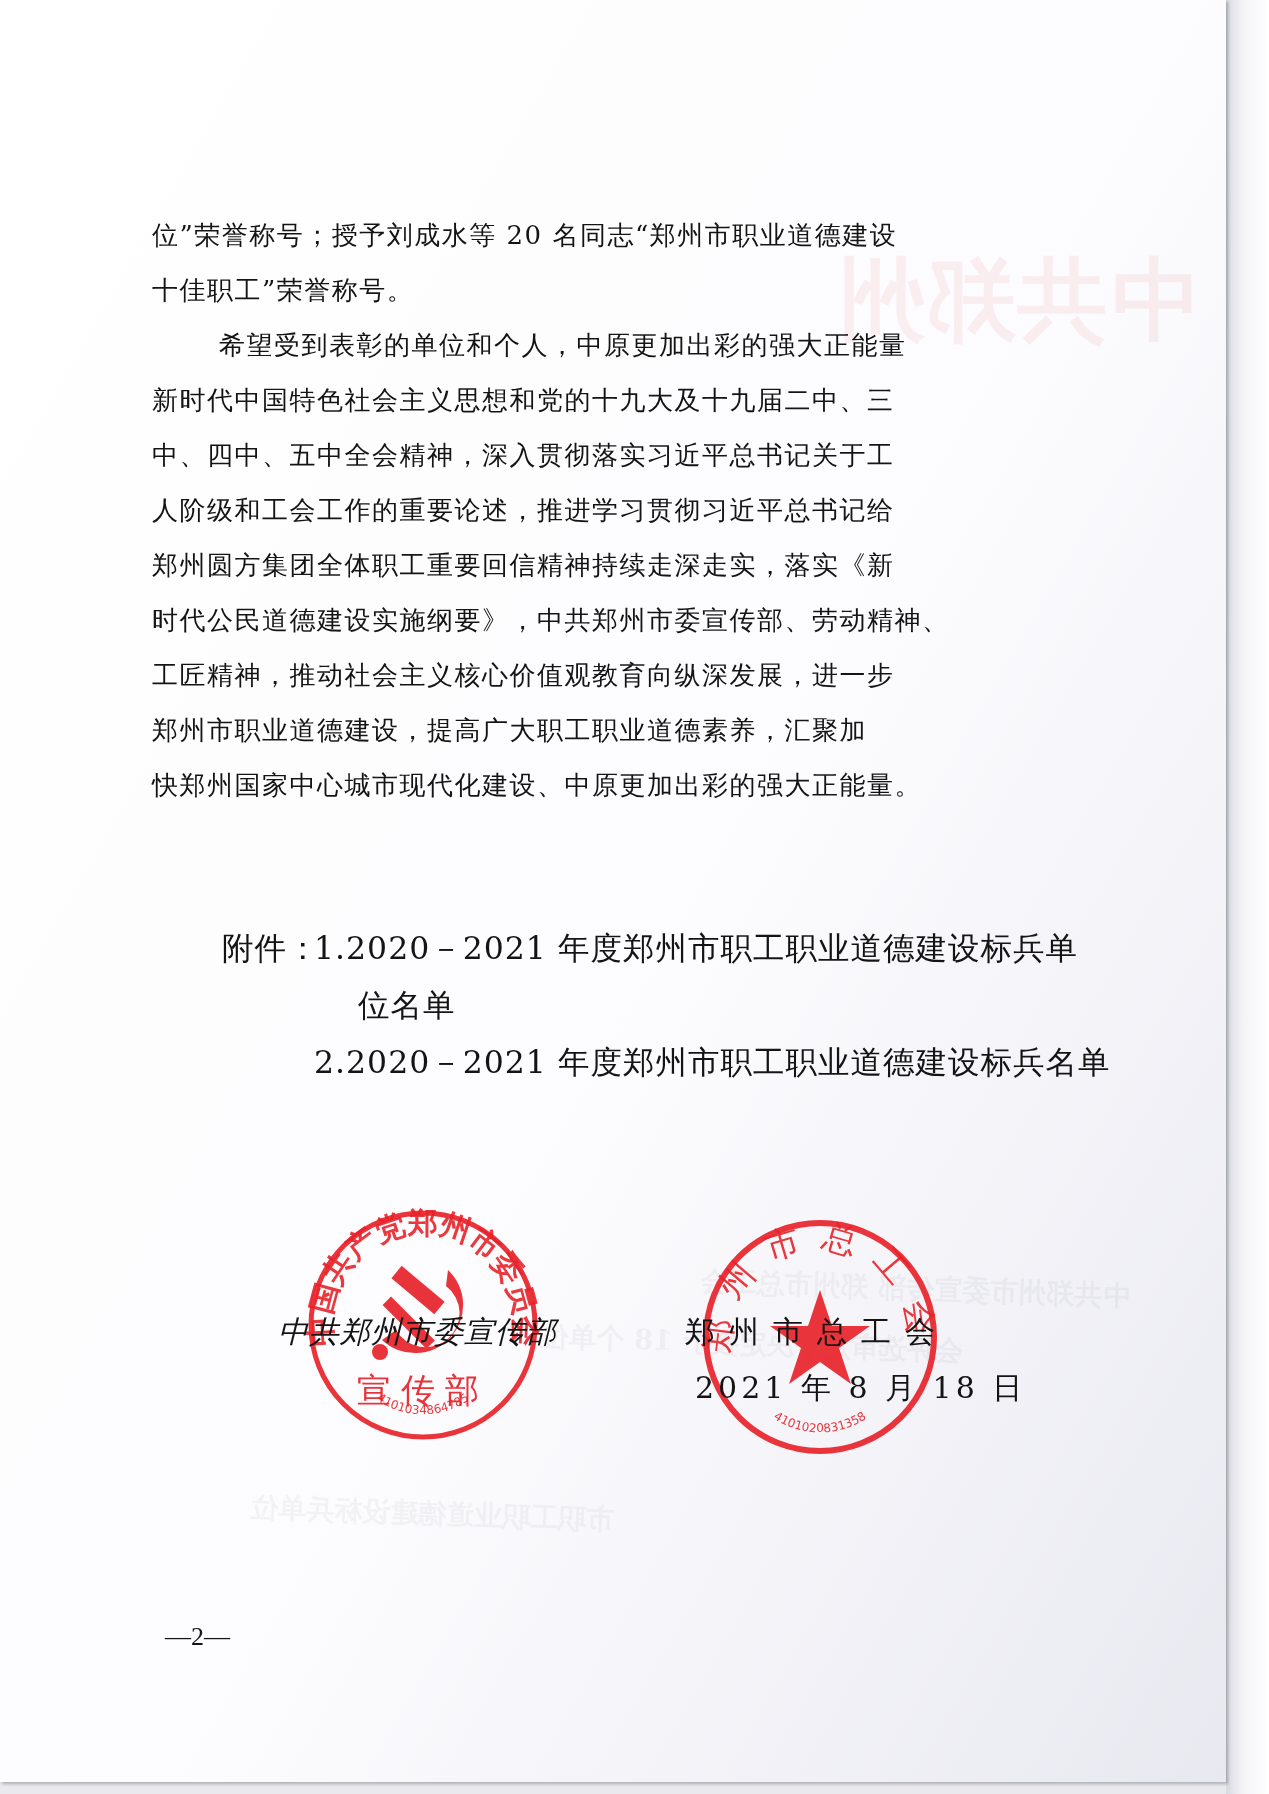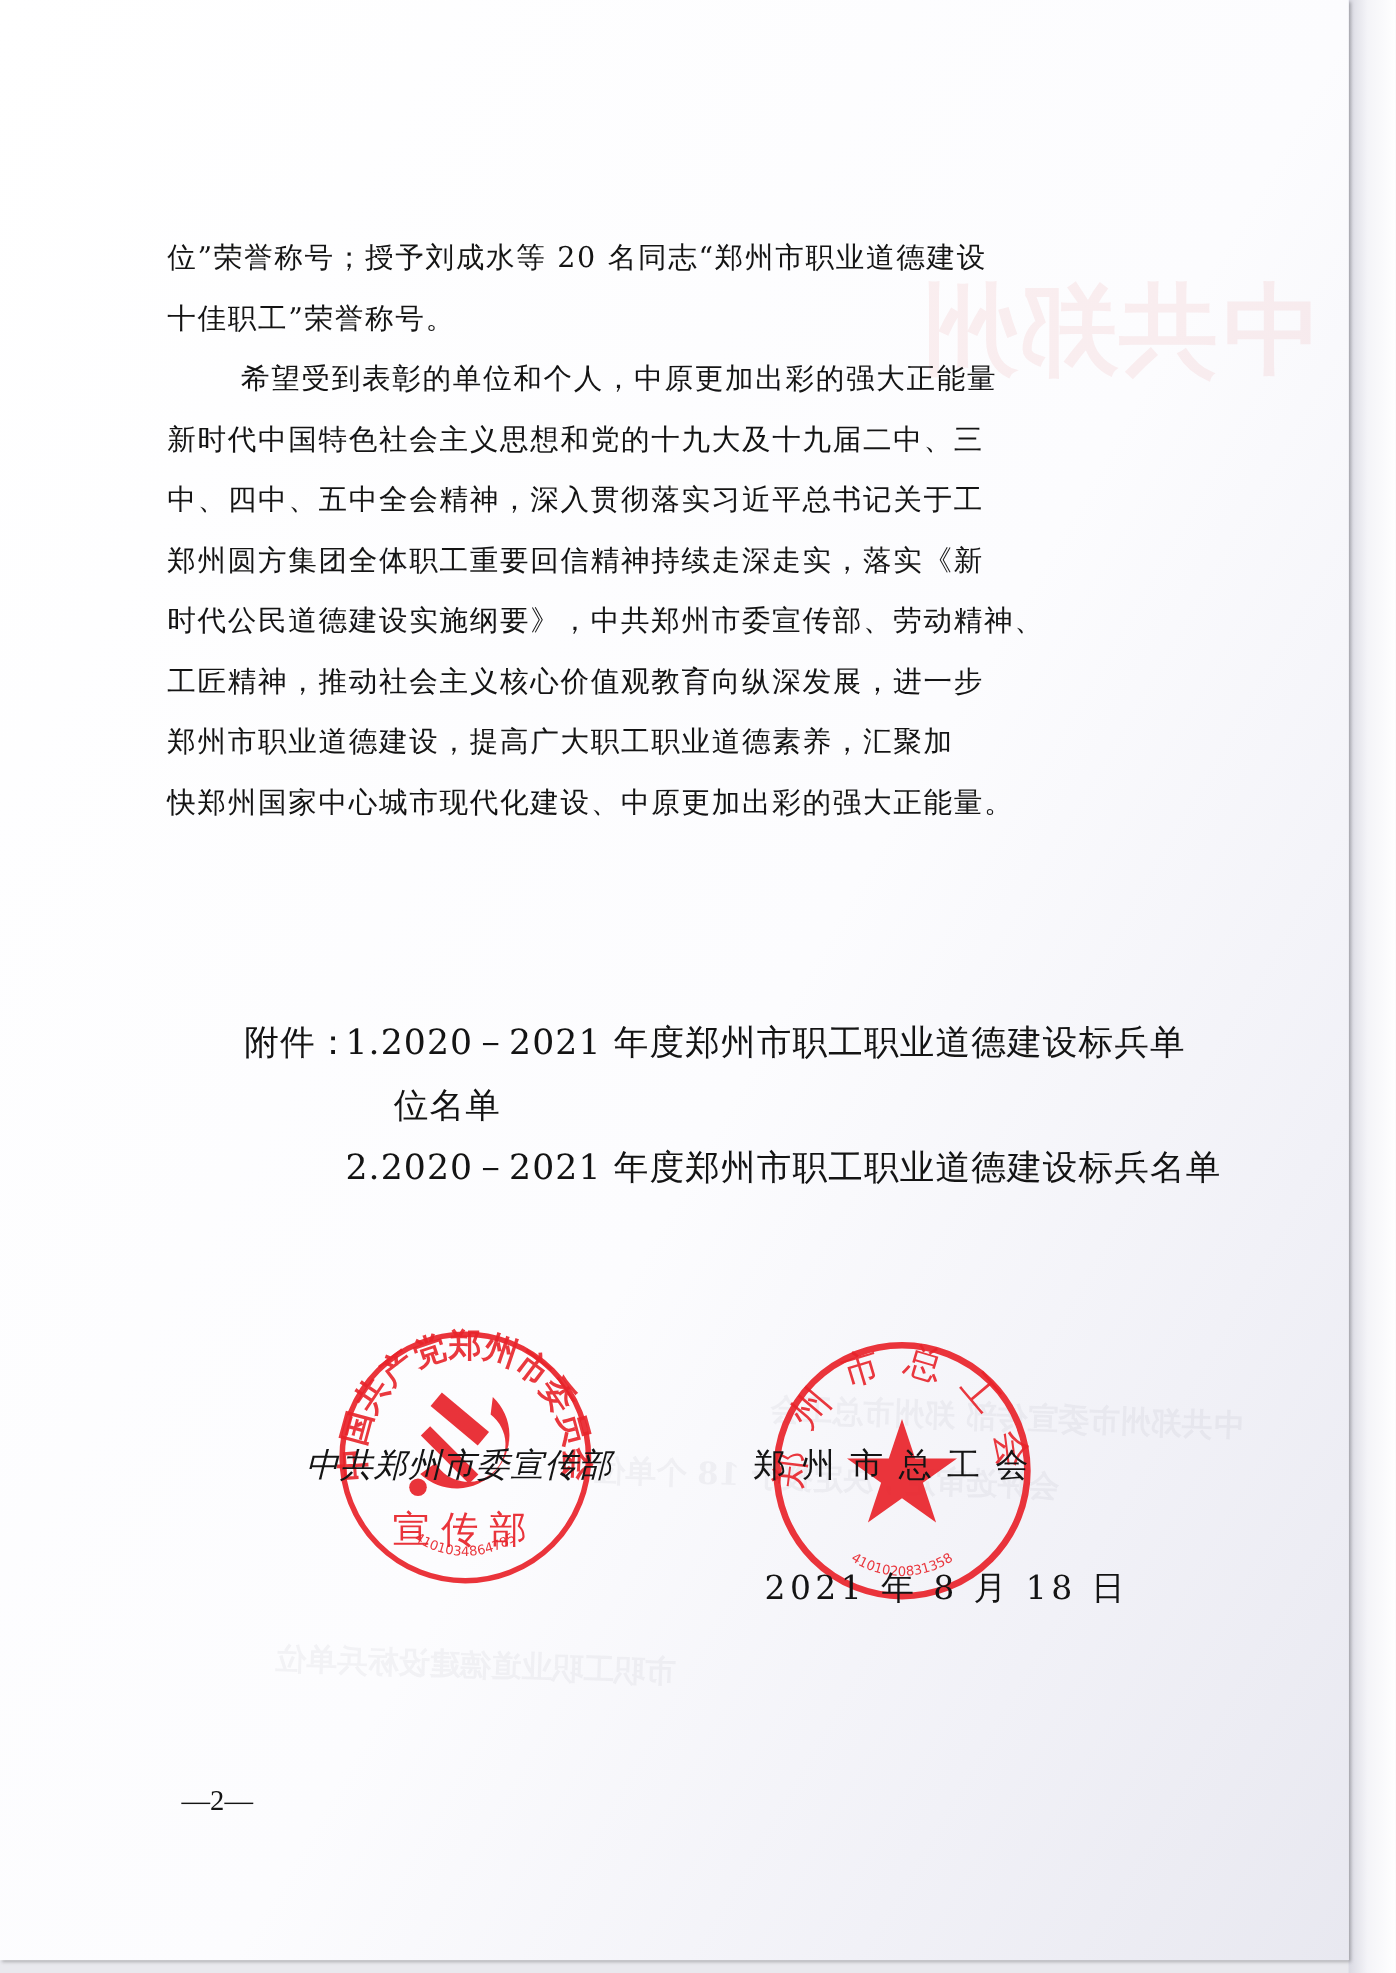--- a/index.html
+++ b/index.html
@@ -106,21 +106,21 @@
     left: 685px;
     top: 1312px;
     font-size: 30px;
     color: #141414;
     letter-spacing: 14px;
     z-index: 3;
   }
   .sign-date {
     position: absolute;
     left: 695px;
-    top: 1424px;
+    top: 1368px;
     font-size: 30px;
     color: #141414;
     letter-spacing: 4px;
     z-index: 3;
   }
   .seal {
     position: absolute;
     z-index: 2;
   }
   .page-number {
@@ -143,20 +143,21 @@
   <div class="ghost-gray" style="left:700px; top:1270px;">中共郑州市委宣传部 郑州市总工会</div>
   <div class="ghost-gray" style="left:540px; top:1325px;">会评选审定，决定授予 18 个单位</div>
   <div class="ghost-gray" style="left:250px; top:1495px;">市职工职业道德建设标兵单位</div>
 
   <div class="body-text">
     <span class="line">位”荣誉称号；授予刘成水等 20 名同志“郑州市职业道德建设</span>
     <span class="line">十佳职工”荣誉称号。</span>
     <span class="line indent">希望受到表彰的单位和个人，中原更加出彩的强大正能量</span>
     <span class="line">新时代中国特色社会主义思想和党的十九大及十九届二中、三</span>
     <span class="line">中、四中、五中全会精神，深入贯彻落实习近平总书记关于工</span>
+    <span class="line">人阶级和工会工作的重要论述，推进学习贯彻习近平总书记给</span>
     <span class="line">郑州圆方集团全体职工重要回信精神持续走深走实，落实《新</span>
     <span class="line">时代公民道德建设实施纲要》，中共郑州市委宣传部、劳动精神、</span>
     <span class="line">工匠精神，推动社会主义核心价值观教育向纵深发展，进一步</span>
     <span class="line">郑州市职业道德建设，提高广大职工职业道德素养，汇聚加</span>
     <span class="line">快郑州国家中心城市现代化建设、中原更加出彩的强大正能量。</span>
   </div>
 
   <div class="attachments">
     <div class="attach-row">
       <span class="attach-label">附件：</span>

